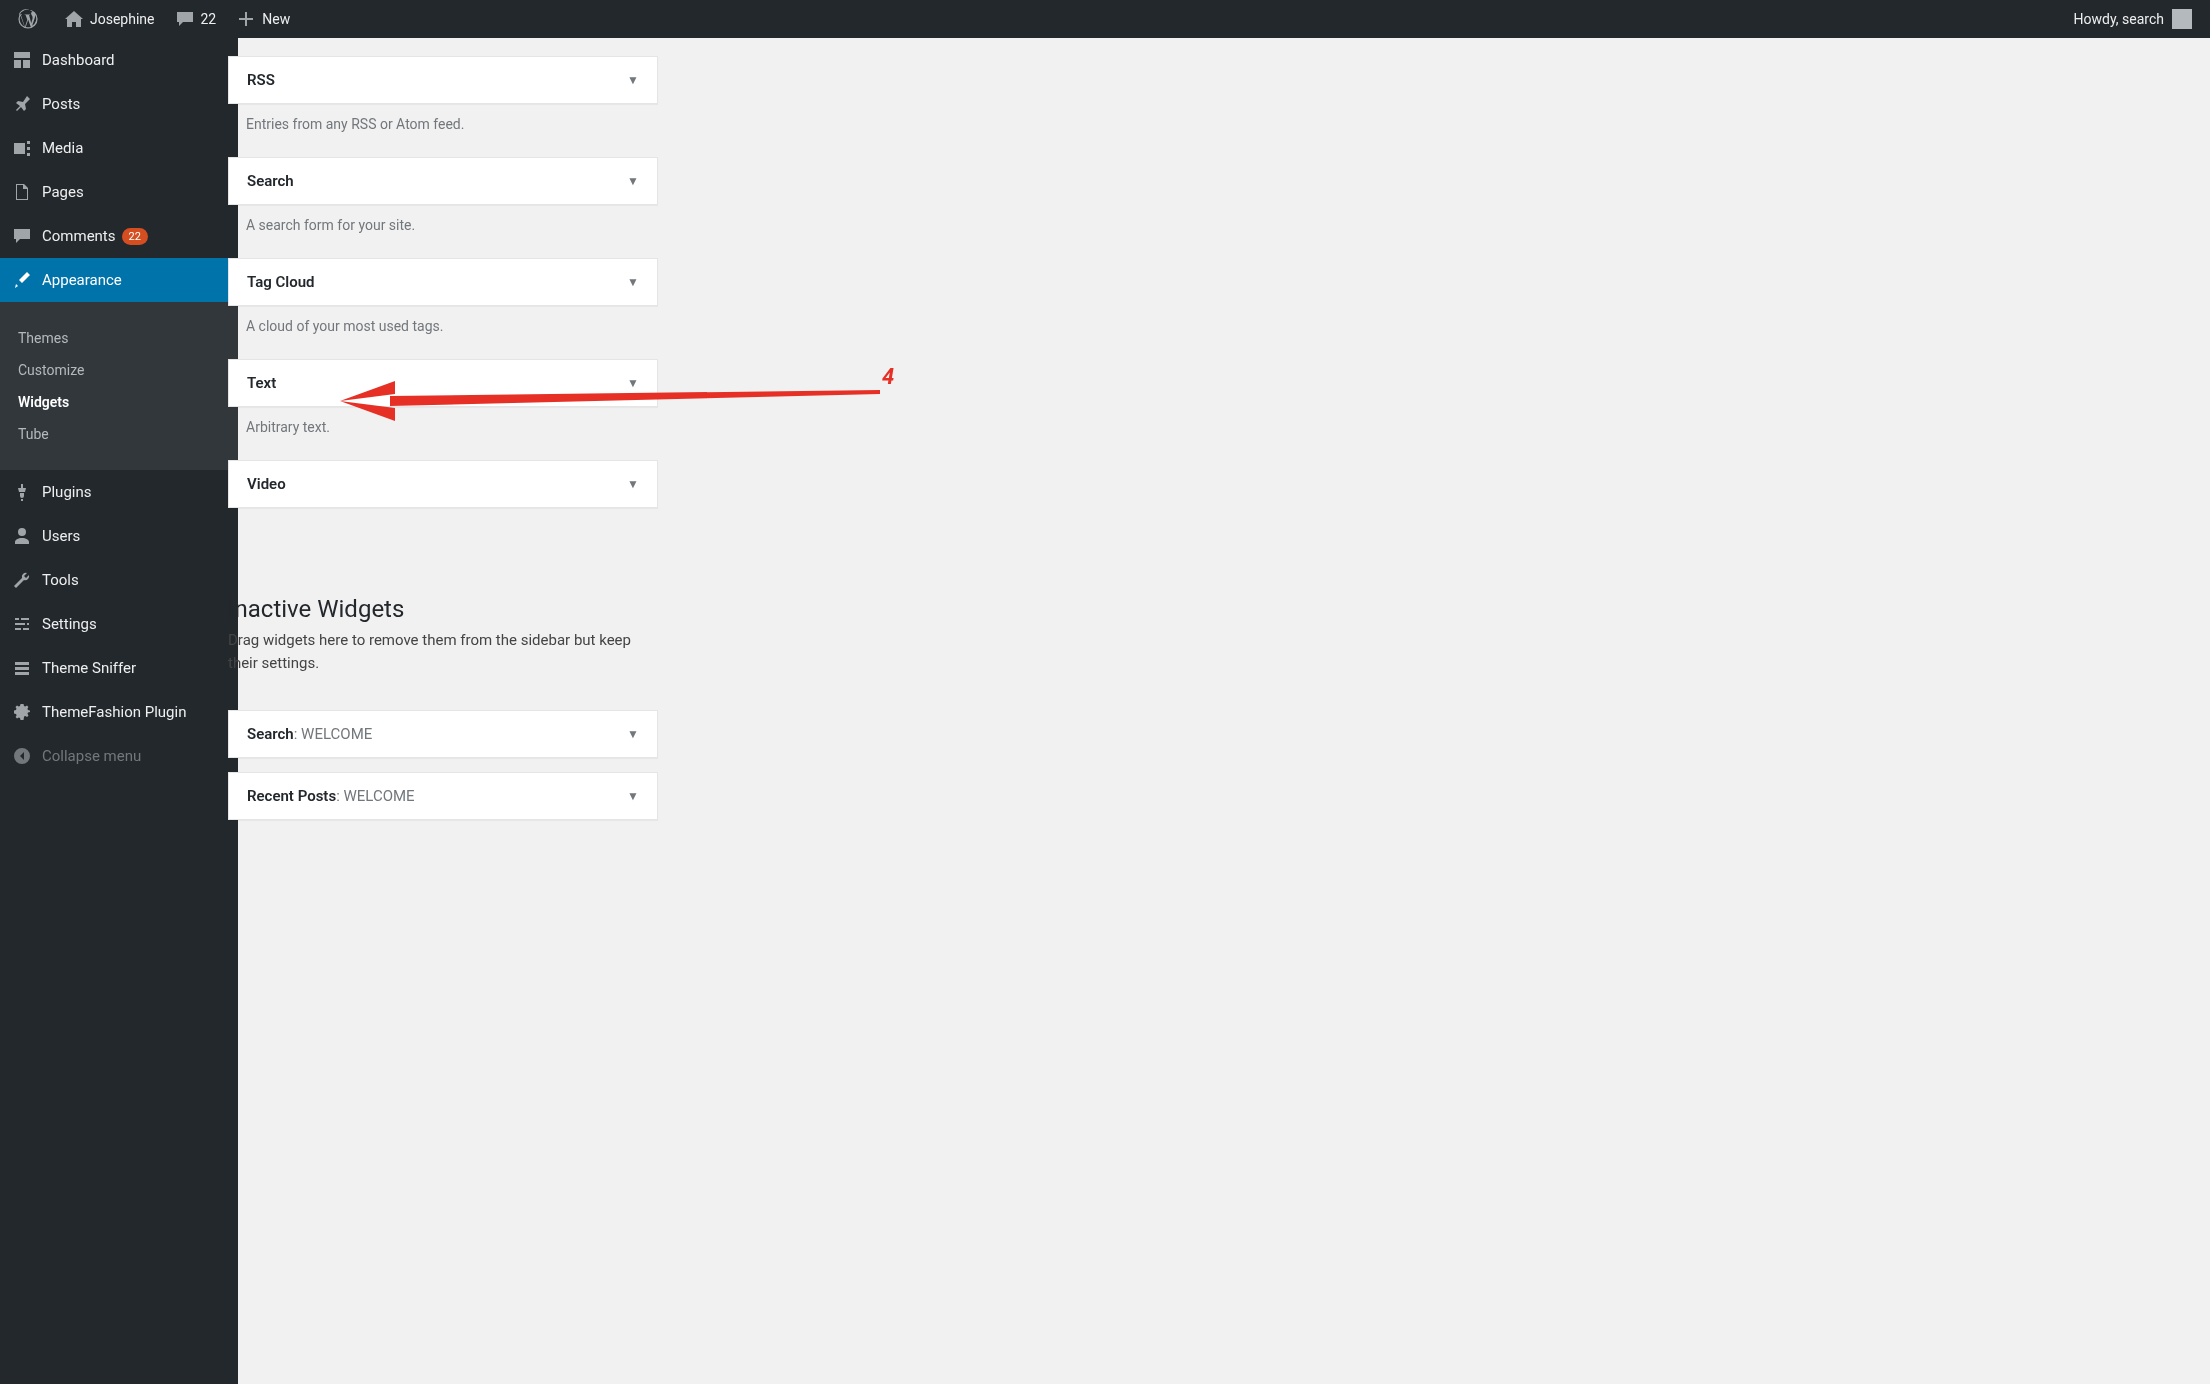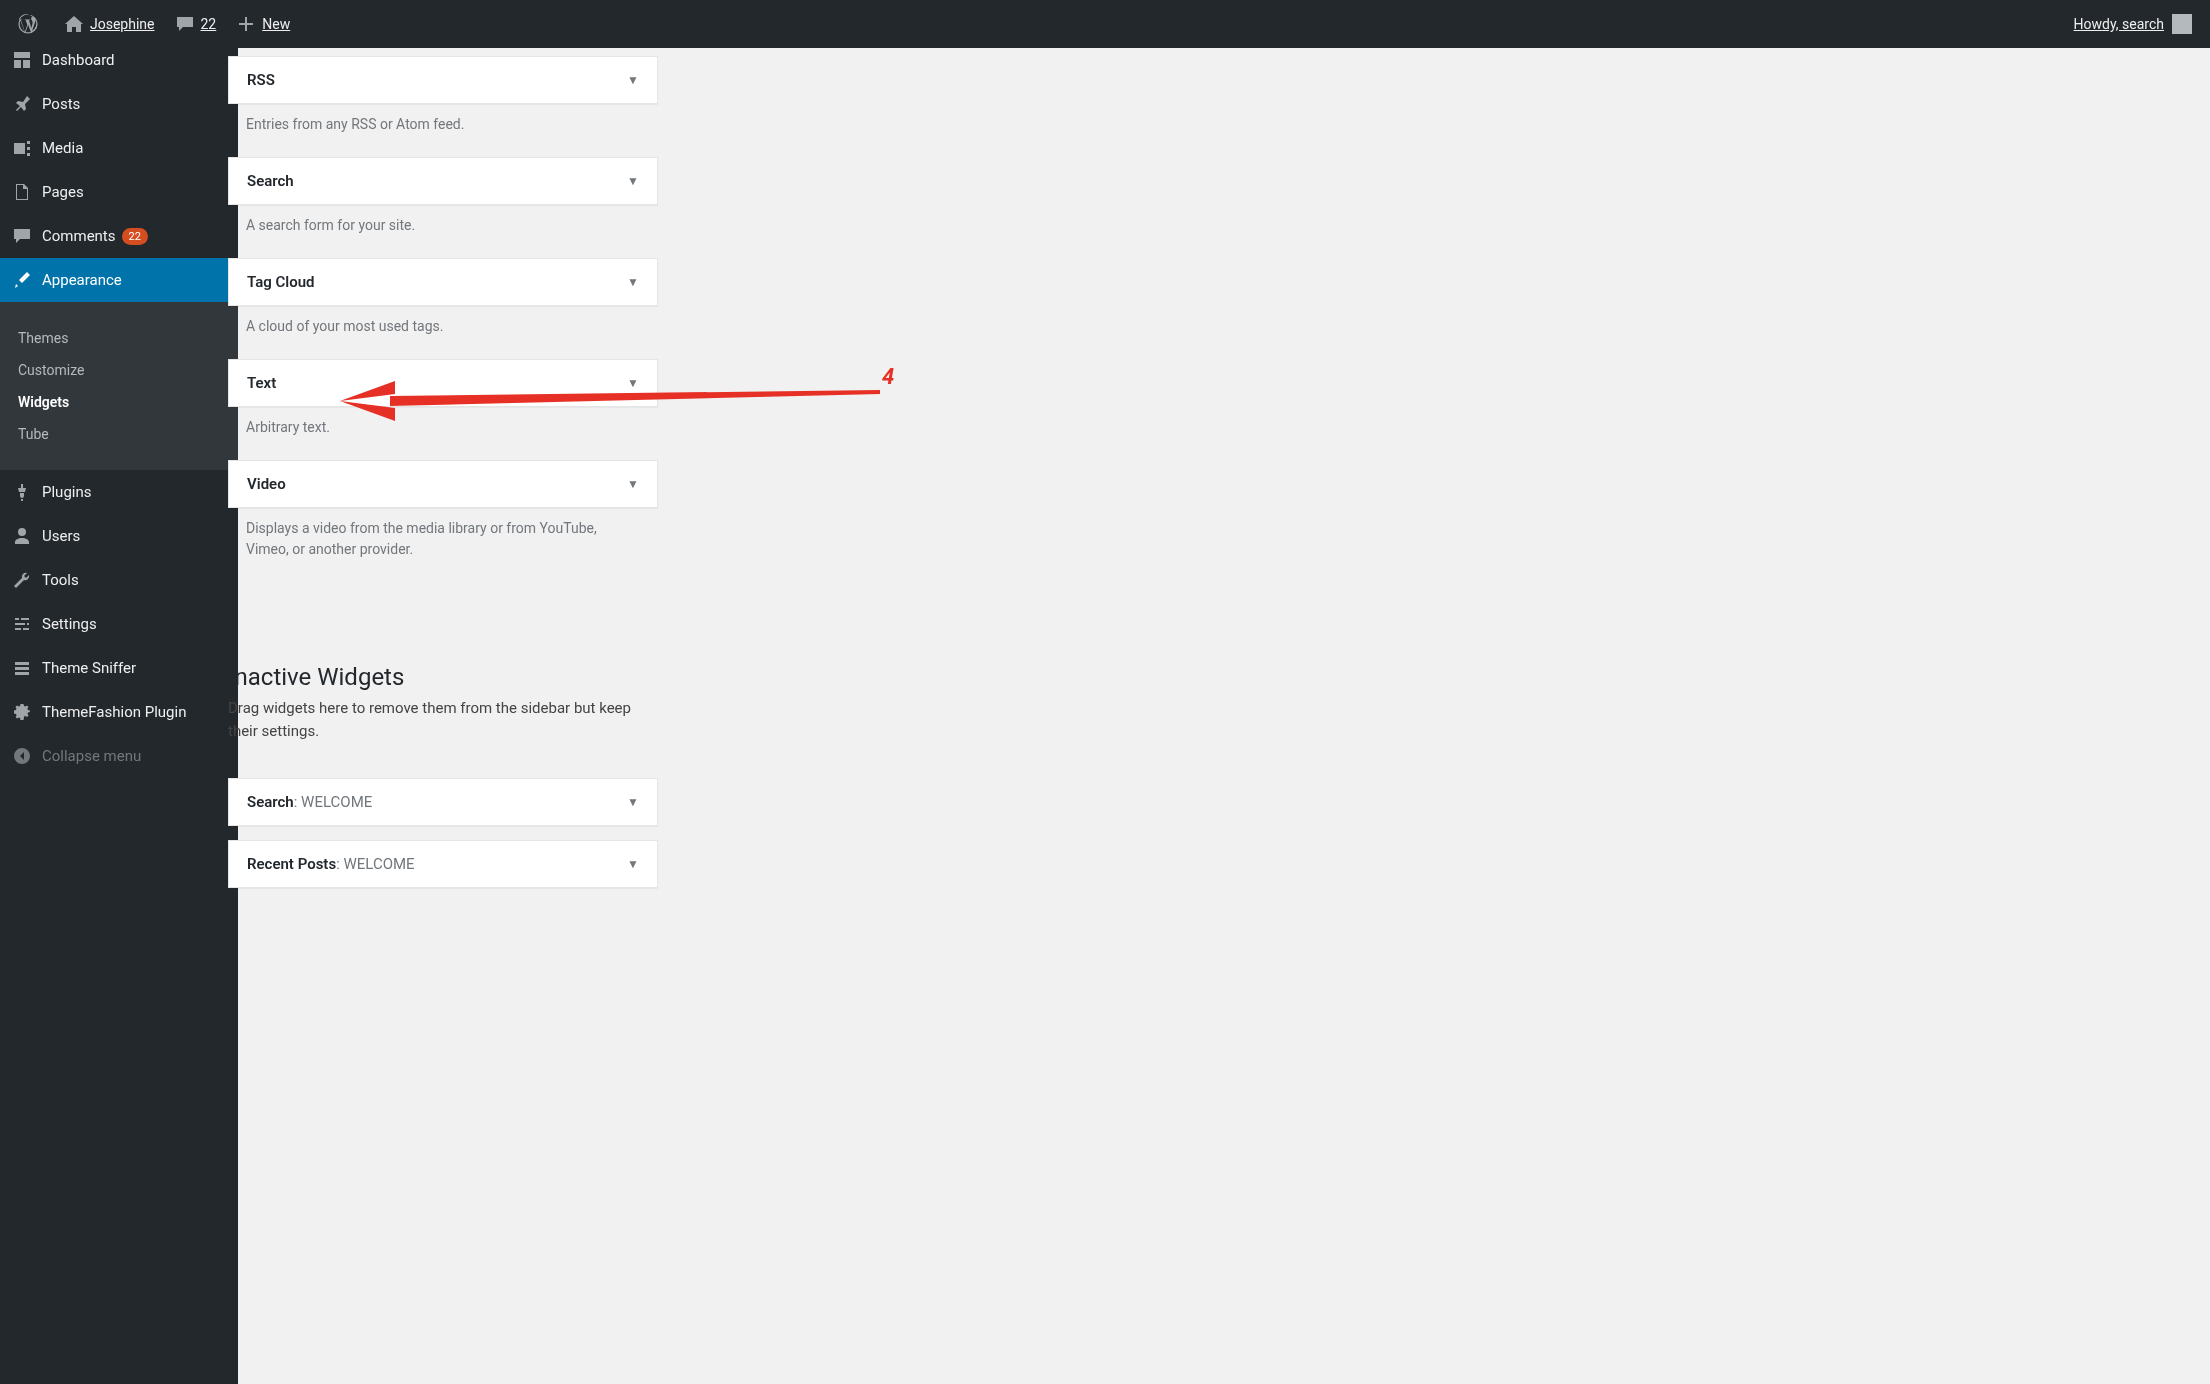--- a/index.html
+++ b/index.html
@@ -9,29 +9,28 @@
     font-size: 13px;
     color: #444;
     background: #f1f1f1;
     overflow: hidden;
   }
 
   
   .adminbar {
     position: fixed;
     top: 0; left: 0; right: 0;
-    height: 48px;
+    height: 38px;
     background: #23282d;
     color: #eee;
     display: flex;
     align-items: center;
     padding: 0 8px;
     z-index: 1000;
     font-size: 14px;
-    text-decoration: underline;
   }
   .adminbar .ab-left, .adminbar .ab-right { display: flex; align-items: center; }
   .adminbar .ab-right { margin-left: auto; }
   .adminbar .ab-item {
     display: flex;
     align-items: center;
     padding: 0 10px;
     height: 38px;
     cursor: pointer;
     color: #b4b9be;
@@ -378,21 +377,20 @@
           <span class="widget-toggle">▼</span>
         </div>
       </div>
       <div class="widget-desc">Arbitrary text.</div>
       <div class="widget-box">
         <div class="widget-head">
           <span class="widget-title">Video</span>
           <span class="widget-toggle">▼</span>
         </div>
       </div>
-      <div class="widget-desc">Displays a video from the media library or from You­Tube, Vimeo, or another provider.</div>
     </div>
 
   <h2 class="section-title">Inactive Widgets</h2>
   <p class="section-desc">Drag widgets here to remove them from the sidebar but keep their settings.</p>
 
   <div class="widget-col" id="inactive-widgets">
       <div class="widget-box inactive-widget">
         <div class="widget-head">
           <span class="widget-title"><span class="w-strong">Search</span><span class="w-value">: <span>WELCOME</span></span></span>
           <span class="widget-toggle">▼</span>

